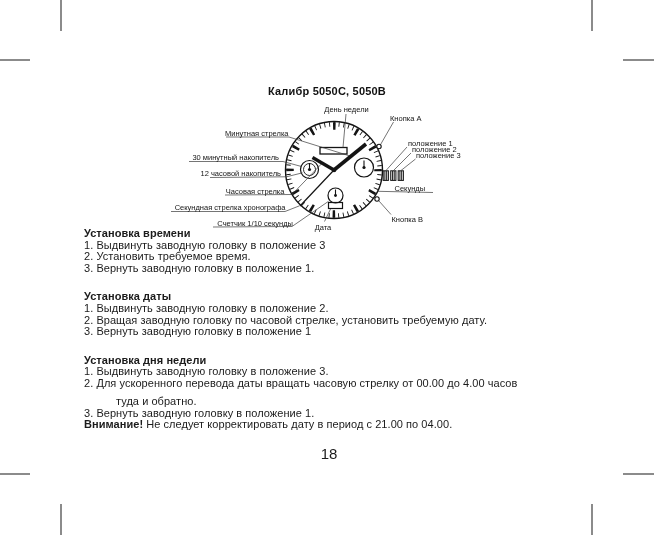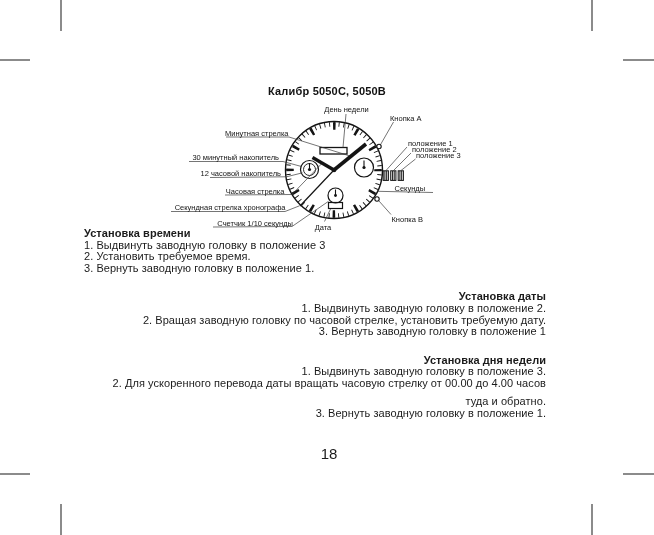--- a/index.html
+++ b/index.html
@@ -10,21 +10,21 @@
   }
   .title {
     position:absolute; top:85px; left:0; width:654px;
     text-align:center; font-weight:bold; font-size:11px; letter-spacing:.2px;
     color:#111;
   }
   .body-text {
     position:absolute; left:84px; top:228px; width:462px;
     font-size:11px; line-height:11.6px; letter-spacing:.05px;
   }
-  .sec + .sec { margin-top:17px;text-align:right; }
+  .sec + .sec { margin-top:17px; }
   .sec .h { font-weight:bold; }
   .wrap2 { margin-top:6.5px;margin-left:32px; }
   .attn b { font-weight:bold; }
   .page-num {
     position:absolute; top:445px; left:98px; width:462px;
     text-align:center; font-size:15px;
   }
   svg.overlay { position:absolute; left:0; top:0; pointer-events:none; }
   svg text { font-family:"Liberation Sans", sans-serif; font-size:7.5px; fill:#141414; }
 </style>
@@ -145,17 +145,18 @@
     <div>2. Вращая заводную головку по часовой стрелке, установить требуемую дату.</div>
     <div>3. Вернуть заводную головку в положение 1</div>
   </div>
 
   <div class="sec">
     <div class="h">Установка дня недели</div>
     <div>1. Выдвинуть заводную головку в положение 3.</div>
     <div>2. Для ускоренного перевода даты вращать часовую стрелку от 00.00 до 4.00 часов</div>
     <div class="wrap2">туда и обратно.</div>
     <div>3. Вернуть заводную головку в положение 1.</div>
+    <div class="attn"><b>Внимание!</b><span> Не следует корректировать дату в период с 21.00 по 04.00.</span></div>
   </div>
 
 </div>
 
 <div class="page-num">18</div>
 
 </body></html>

